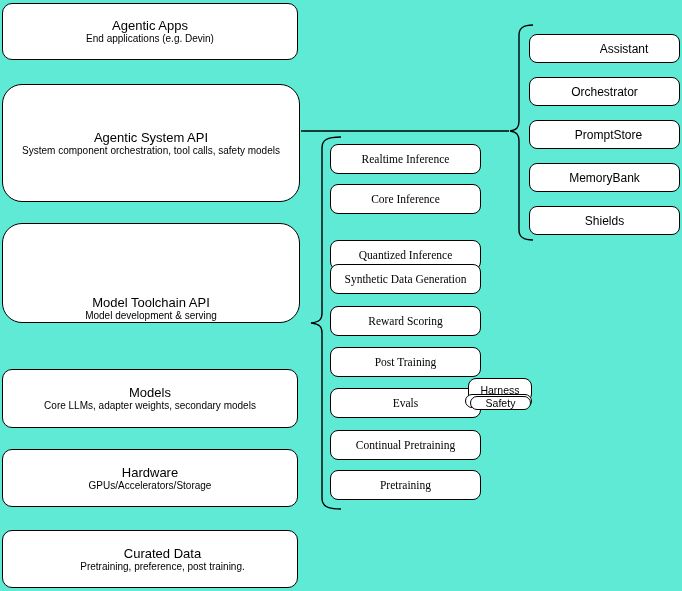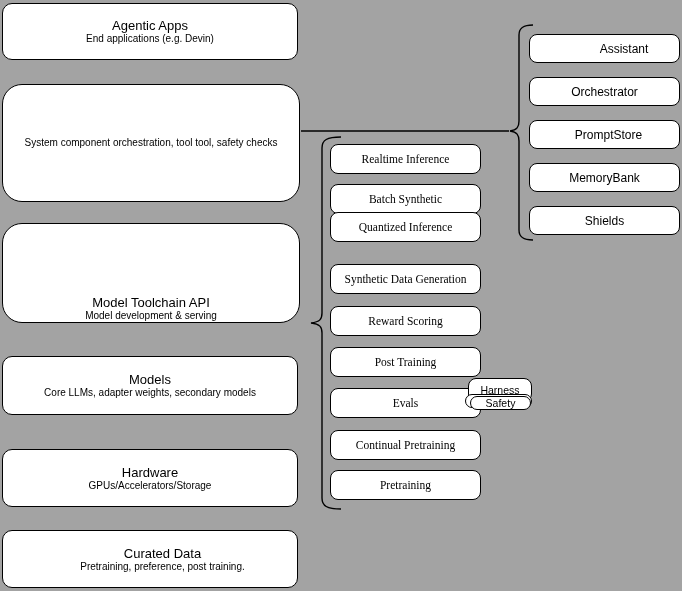--- a/index.html
+++ b/index.html
@@ -1,20 +1,20 @@
 <!DOCTYPE html>
 <html><head>
 <meta charset="utf-8">
 <style>
   html, body { margin: 0; padding: 0; background: #ffffff; }
   .canvas {
     position: relative;
     width: 682px;
     height: 591px;
-    background: #a3a3a3;
+    background: #5eead4;
     font-family: "Liberation Sans", sans-serif;
     color: #000000;
     overflow: hidden;
   }
   svg.connectors {
     position: absolute;
     left: 0; top: 0;
     width: 682px; height: 591px;
     pointer-events: none;
   }
@@ -66,50 +66,51 @@
     <path d="M533,25 C523,25 519,28 519,35 L519,121 C519,127 517,130 510,131 C517,132 519,135 519,141 L519,230 C519,237 523,240 533,240"></path>
     <path d="M341,137 C327,137 322,140 322,148 L322,313 C322,319 320,322 311,323 C320,324 322,327 322,333 L322,498 C322,506 327,509 341,509"></path>
   </svg>
 
   <div class="box left-box" style="top:3px;height:57px;">
     <div class="title">Agentic Apps</div>
     <div class="subtitle">End applications (e.g. Devin)</div>
   </div>
 
   <div class="box left-box tall" style="top:84px;height:118px;">
-    <div class="subtitle">System component orchestration, tool tool, safety checks</div>
+    <div class="title">Agentic System API</div>
+    <div class="subtitle">System component orchestration, tool calls, safety models</div>
   </div>
 
   <div class="box left-box tall" style="top:223px;height:100px;justify-content:flex-end;">
     <div class="title">Model Toolchain API</div>
     <div class="subtitle">Model development &amp; serving</div>
   </div>
 
-  <div class="box left-box" style="top:356px;height:59px;text-align:right;">
+  <div class="box left-box" style="top:369px;height:59px;text-align:right;">
     <div class="title">Models</div>
     <div class="subtitle">Core LLMs, adapter weights, secondary models</div>
   </div>
 
   <div class="box left-box" style="top:449px;height:58px;">
     <div class="title">Hardware</div>
     <div class="subtitle">GPUs/Accelerators/Storage</div>
   </div>
 
   <div class="box left-box" style="top:530px;height:58px;padding-left:25px;">
     <div class="title">Curated Data</div>
     <div class="subtitle">Pretraining, preference, post training.</div>
   </div>
 
   <div class="box mid-box" style="top:144px;">
     <span>Realtime Inference</span>
   </div>
   <div class="box mid-box" style="top:184px;">
-    <span>Batch Synthetic</span>
+    <span>Core Inference</span>
   </div>
-  <div class="box mid-box" style="top:212px;">
+  <div class="box mid-box" style="top:240px;">
     <span>Quantized Inference</span>
   </div>
   <div class="box mid-box" style="top:264px;">
     <span>Synthetic Data Generation</span>
   </div>
   <div class="box mid-box" style="top:306px;">
     <span>Reward Scoring</span>
   </div>
   <div class="box mid-box" style="top:347px;">
     <span>Post Training</span>

